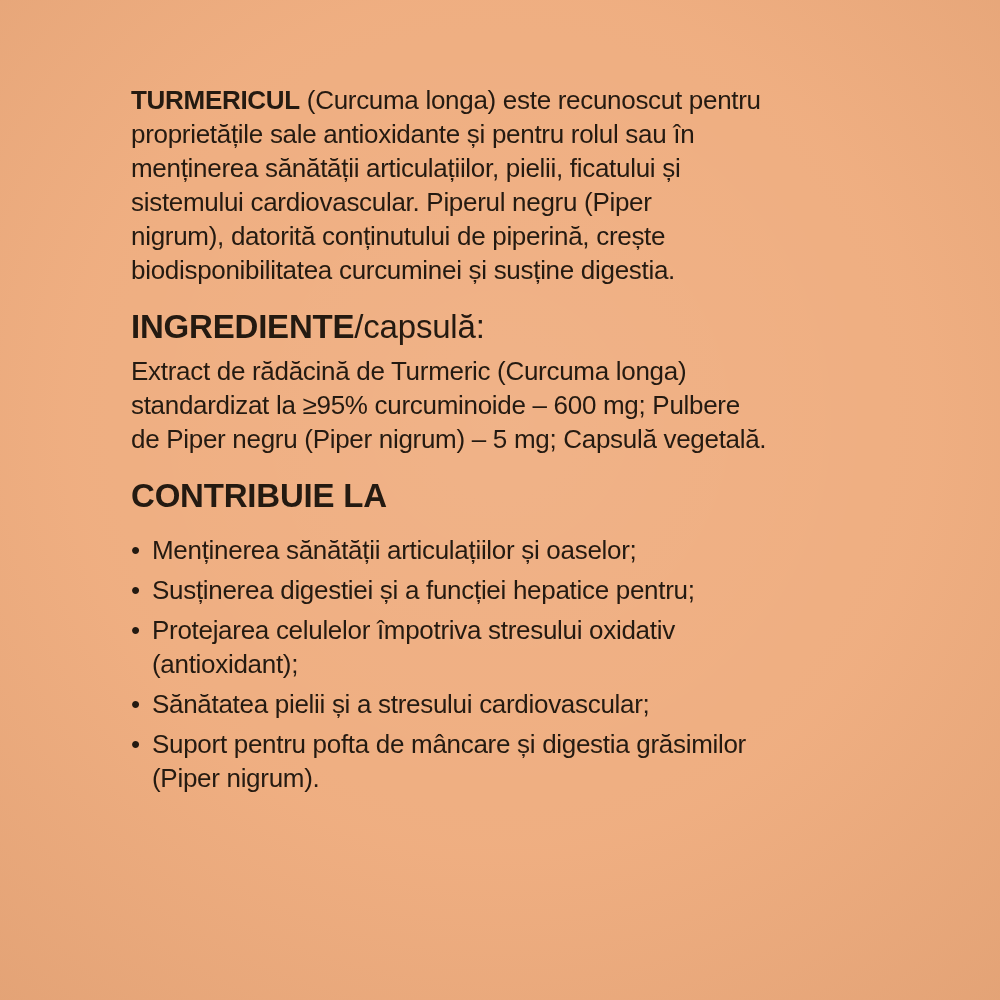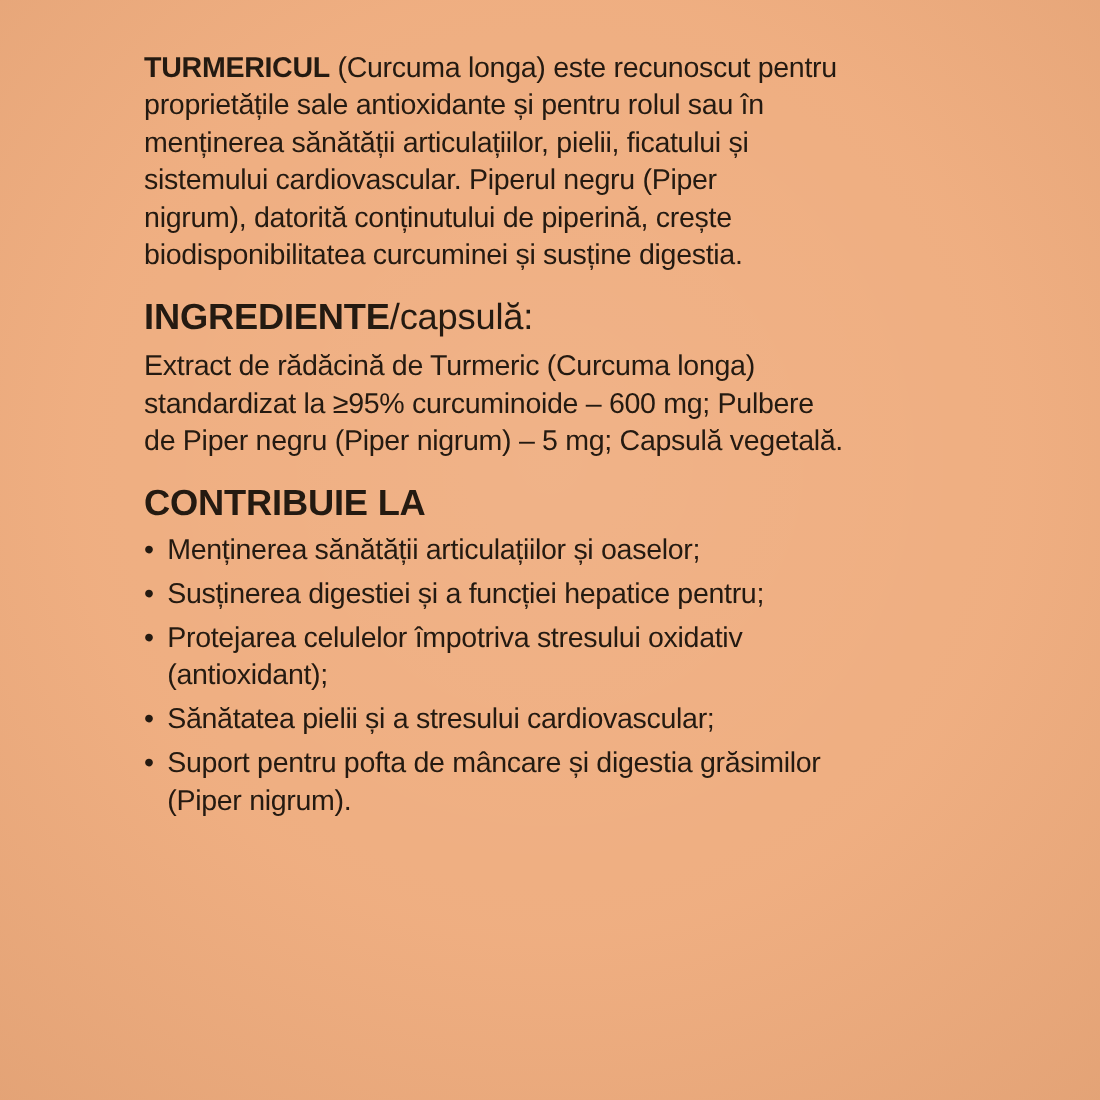--- a/index.html
+++ b/index.html
@@ -13,21 +13,21 @@
     background-color: #efad7f;
     background-image: radial-gradient(circle at 50% 42%,
       rgba(255,255,255,0.07) 0%,
       rgba(255,255,255,0.02) 55%,
       rgba(94,48,15,0.08) 100%);
     font-family: "Liberation Sans", sans-serif;
     color: #241a11;
   }
   .label {
     box-sizing: border-box;
-    padding: 44px 0 0 131px;
+    padding: 83px 0 0 131px;
     width: 830px;
     font-size: 26px;
     line-height: 34px;
     letter-spacing: -0.3px;
   }
   .para {
     margin: 0 0 23px 0;
     max-width: 668px;
   }
   .lines {
@@ -39,21 +39,21 @@
   }
   h2.heading {
     margin: 0 0 10px 0;
     font-size: 33px;
     line-height: 34px;
     font-weight: 700;
     letter-spacing: -0.2px;
   }
   .para.ingredients { }
   .para.admin { margin-bottom: 28px; }
-  h2.benefits-h { margin-bottom: 8px; }
+  h2.benefits-h { margin-bottom: 20px; }
   ul.benefits {
     list-style: none;
     margin: 0;
     padding: 0;
     max-width: 690px;
   }
   ul.benefits li {
     position: relative;
     padding-left: 21px;
     margin: 0 0 6px 0;

